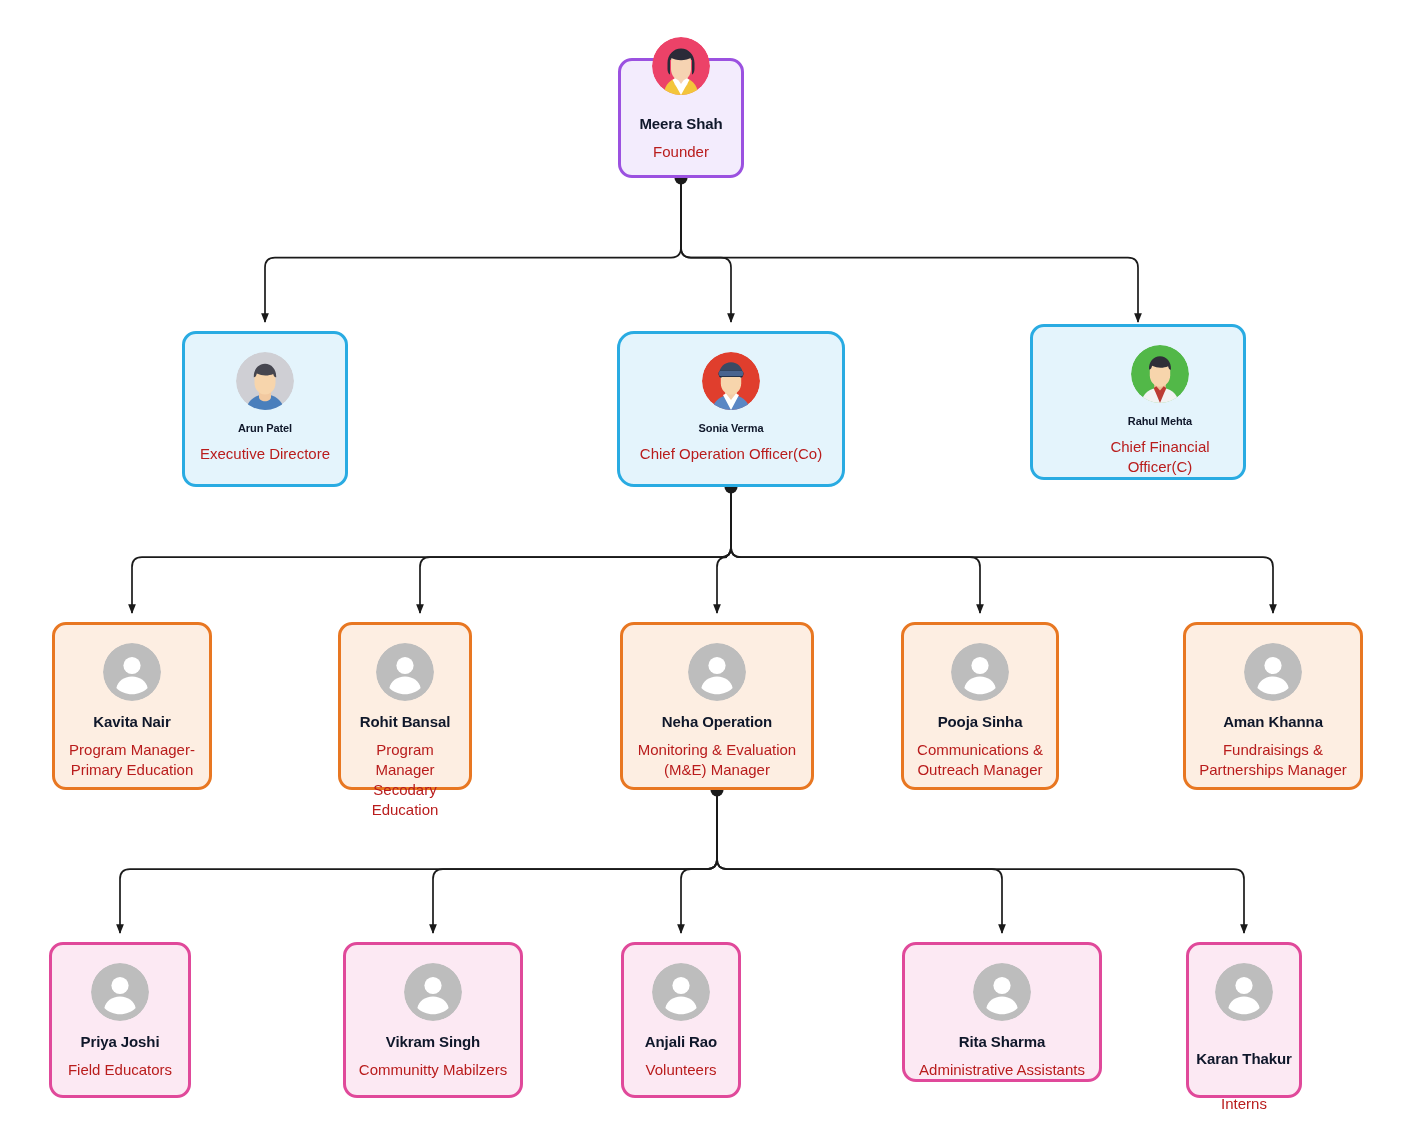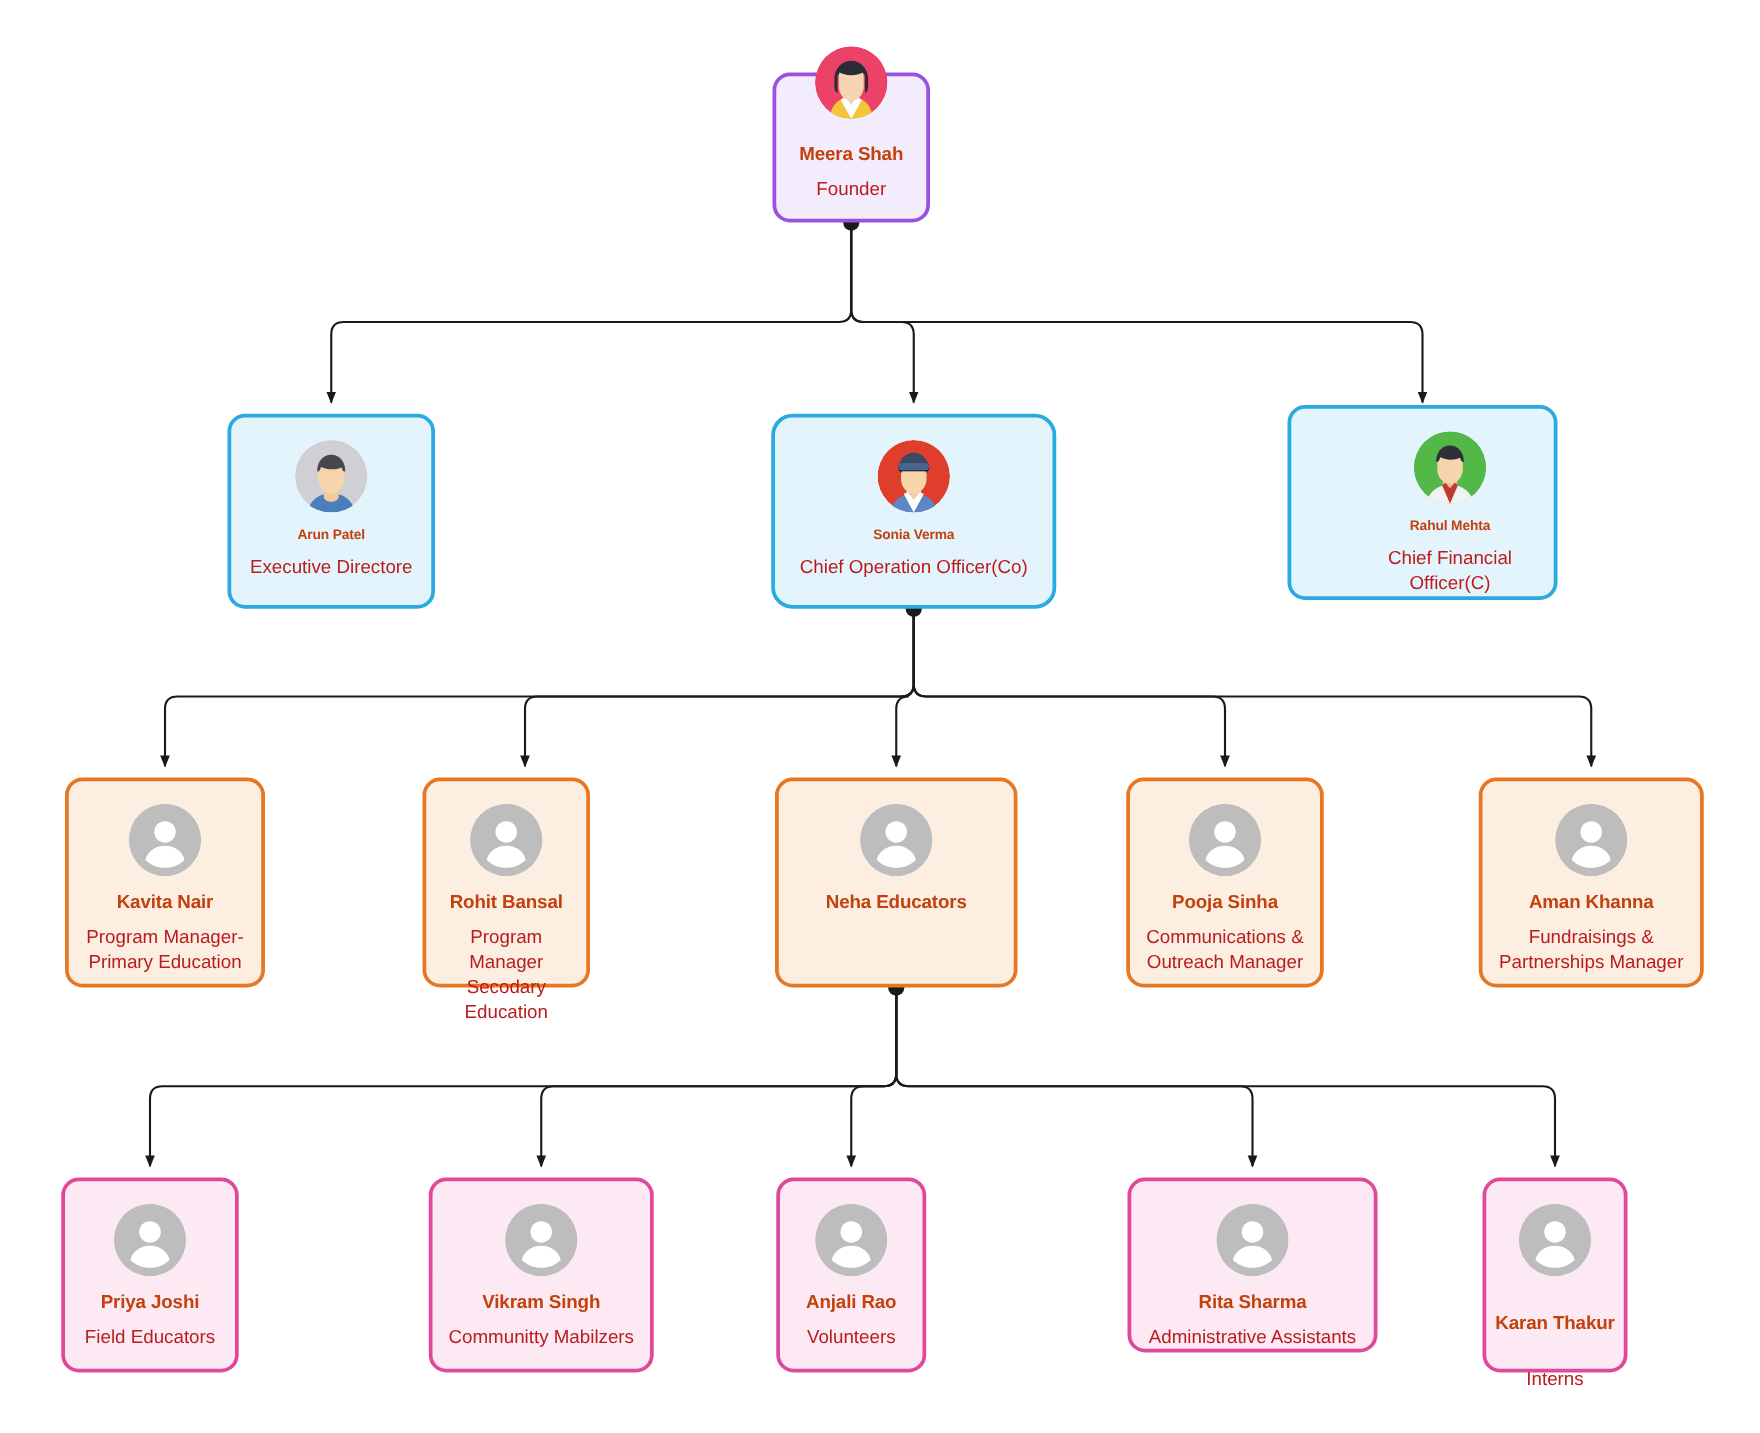--- a/index.html
+++ b/index.html
@@ -45,21 +45,21 @@
     border-radius: 50%;
     overflow: hidden;
     display: block;
     flex: none;
   }
   .avatar svg { display: block; }
   .node-name {
     margin-top: 12px;
     font-size: 15px;
     font-weight: bold;
-    color: #c2410c;
+    color: #0f172a;
     line-height: 1.2;
     letter-spacing: -0.1px;
   }
   .node-title {
     margin-top: 9px;
     font-size: 15px;
     font-weight: normal;
     color: #b91c1c;
     line-height: 1.33;
     padding: 0 8px;
@@ -183,21 +183,23 @@
 Secodary Education</div>
       </div>
       <div class="node level2" style="left: 620px; top: 622px; width: 194px; height: 168px; border-color: rgb(232, 119, 34); background: rgb(253, 238, 226);">
         <div class="avatar">
     <svg viewBox="0 0 58 58" width="58" height="58">
       <circle cx="29" cy="29" r="29" fill="#bdbdbd"></circle>
       <circle cx="29" cy="22.5" r="8.6" fill="#ffffff"></circle>
       <path d="M29 33.5c-8.2 0-14.4 5-15.6 11.4 4 3.9 9.5 6.3 15.6 6.3s11.6-2.4 15.6-6.3C43.4 38.5 37.2 33.5 29 33.5z" fill="#ffffff"></path>
     </svg>
         </div>
-        <div class="node-name">Neha Educators</div>
+        <div class="node-name">Neha Operation</div>
+        <div class="node-title">Monitoring &amp; Evaluation
+(M&amp;E) Manager</div>
       </div>
       <div class="node level2" style="left: 901px; top: 622px; width: 158px; height: 168px; border-color: rgb(232, 119, 34); background: rgb(253, 238, 226);">
         <div class="avatar">
     <svg viewBox="0 0 58 58" width="58" height="58">
       <circle cx="29" cy="29" r="29" fill="#bdbdbd"></circle>
       <circle cx="29" cy="22.5" r="8.6" fill="#ffffff"></circle>
       <path d="M29 33.5c-8.2 0-14.4 5-15.6 11.4 4 3.9 9.5 6.3 15.6 6.3s11.6-2.4 15.6-6.3C43.4 38.5 37.2 33.5 29 33.5z" fill="#ffffff"></path>
     </svg>
         </div>
         <div class="node-name">Pooja Sinha</div>

